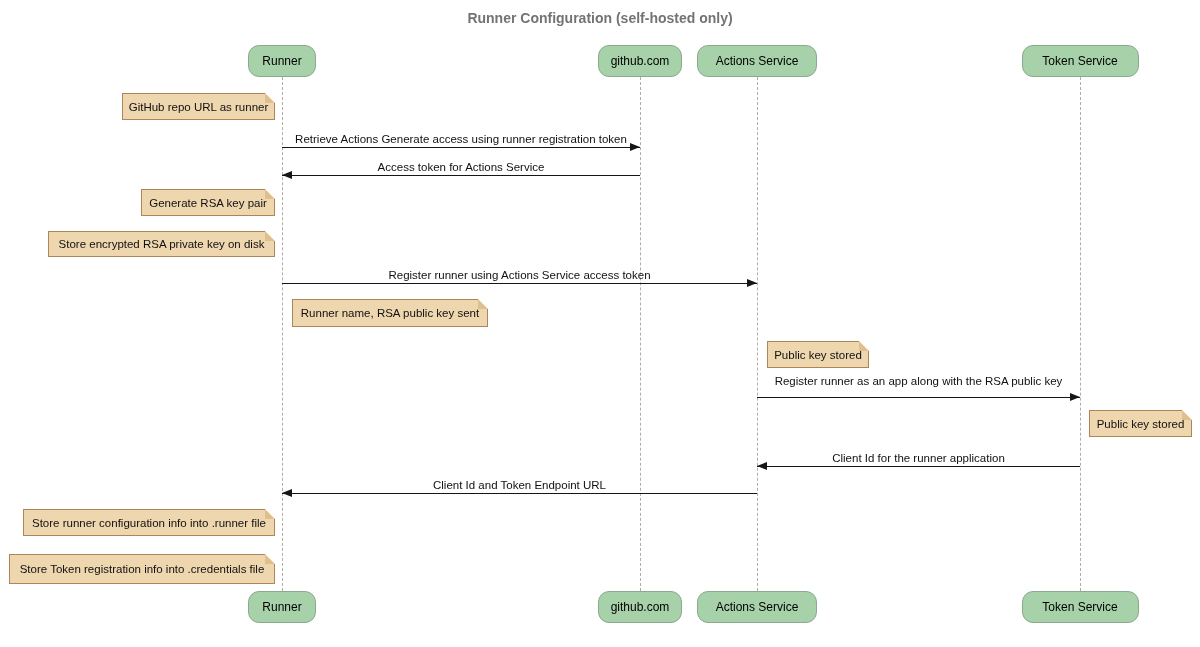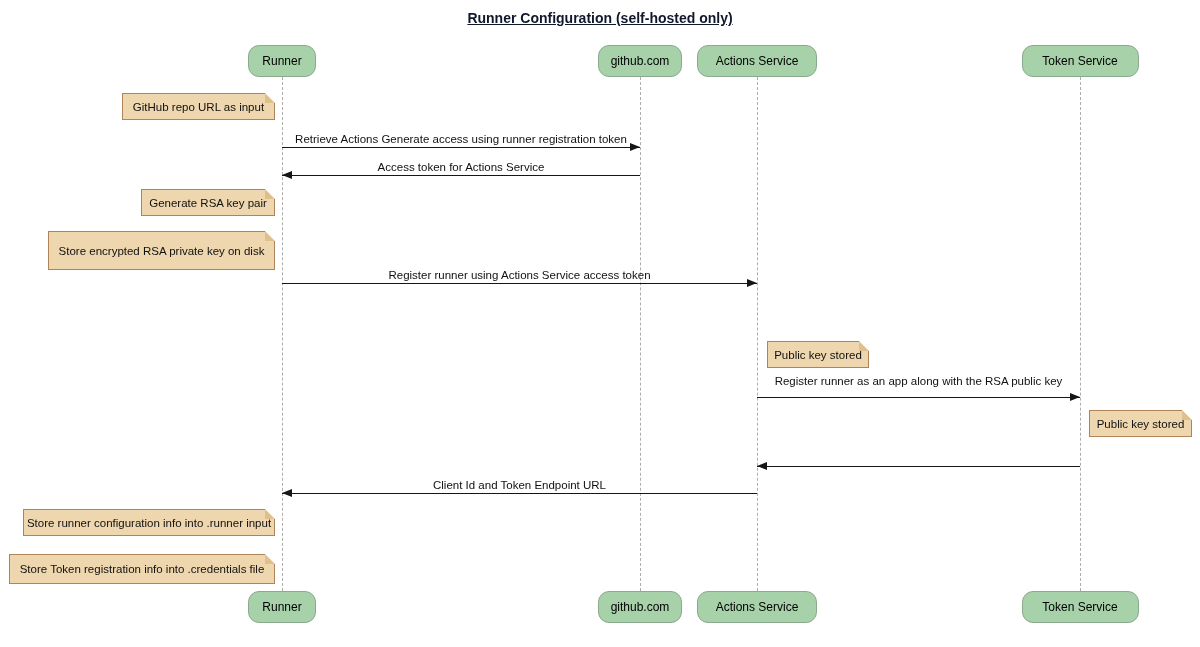--- a/index.html
+++ b/index.html
@@ -3,21 +3,21 @@
 <meta charset="utf-8">
 <style>
   html, body { margin:0; padding:0; background:#ffffff; }
   body { font-family:"Liberation Sans", sans-serif; }
   #stage {
     position:relative; width:1200px; height:647px; background:#fff;
     overflow:hidden;
   }
   .title {
     position:absolute; left:0; right:0; top:10px;
-    text-align:center; font-weight:bold; font-size:14px; color:#0f172a;text-decoration:underline;
+    text-align:center; font-weight:bold; font-size:14px; color:#737373;
   }
   .participant {
     position:absolute; box-sizing:border-box;
     background:var(--participant-fill,#A7D1A9);
     border:1.3px solid var(--participant-border,#8BA98E);
     border-radius:11px;
     display:flex; align-items:center; justify-content:center;
     font-size:12px; color:#000000; white-space:nowrap;
   }
   .lifeline {
@@ -76,25 +76,27 @@
     <div class="arrowhead dir-right" style="left: 630px; top: 143px;"></div>
     <div class="msg-label" style="left: 282px; width: 358px; top: 158px; height: 15px;">Access token for Actions Service</div>
     <div class="msg-line" style="left: 282px; top: 175px; width: 358px;"></div>
     <div class="arrowhead dir-left" style="left: 282px; top: 171px;"></div>
     <div class="msg-label" style="left: 282px; width: 475px; top: 266px; height: 15px; text-align: center;">Register runner using Actions Service access token</div>
     <div class="msg-line" style="left: 282px; top: 283px; width: 475px;"></div>
     <div class="arrowhead dir-right" style="left: 747px; top: 279px;"></div>
     <div class="msg-label" style="left: 757px; width: 323px; top: 372px; height: 15px;">Register runner as an app along with the RSA public key</div>
     <div class="msg-line" style="left: 757px; top: 397px; width: 323px;"></div>
     <div class="arrowhead dir-right" style="left: 1070px; top: 393px;"></div>
+    <div class="msg-label" style="left: 757px; width: 323px; top: 449px; height: 15px;">Client Id for the runner application</div>
     <div class="msg-line" style="left: 757px; top: 466px; width: 323px;"></div>
     <div class="arrowhead dir-left" style="left: 757px; top: 462px;"></div>
     <div class="msg-label" style="left: 282px; width: 475px; top: 476px; height: 15px;">Client Id and Token Endpoint URL</div>
     <div class="msg-line" style="left: 282px; top: 493px; width: 475px;"></div>
     <div class="arrowhead dir-left" style="left: 282px; top: 489px;"></div>
-    <div class="note" style="left: 122px; top: 93px; width: 153px; height: 27px;">GitHub repo URL as input</div>
+    <div class="note" style="left: 122px; top: 93px; width: 153px; height: 27px;">GitHub repo URL as runner</div>
     <div class="note" style="left: 141px; top: 189px; width: 134px; height: 27px;">Generate RSA key pair</div>
-    <div class="note" style="left: 48px; top: 231px; width: 227px; height: 39px;">Store encrypted RSA private key on disk</div>
+    <div class="note" style="left: 48px; top: 231px; width: 227px; height: 26px;">Store encrypted RSA private key on disk</div>
+    <div class="note" style="left: 292px; top: 299px; width: 196px; height: 28px;">Runner name, RSA public key sent</div>
     <div class="note" style="left: 767px; top: 341px; width: 102px; height: 27px;">Public key stored</div>
     <div class="note" style="left: 1089px; top: 410px; width: 103px; height: 27px;">Public key stored</div>
-    <div class="note" style="left: 23px; top: 509px; width: 252px; height: 27px;">Store runner configuration info into .runner input</div>
+    <div class="note" style="left: 23px; top: 509px; width: 252px; height: 27px;">Store runner configuration info into .runner file</div>
     <div class="note" style="left: 9px; top: 526px; width: 266px; height: 30px; margin-top: 28px;">Store Token registration info into .credentials file</div>
   </div>
 
 </body></html>

